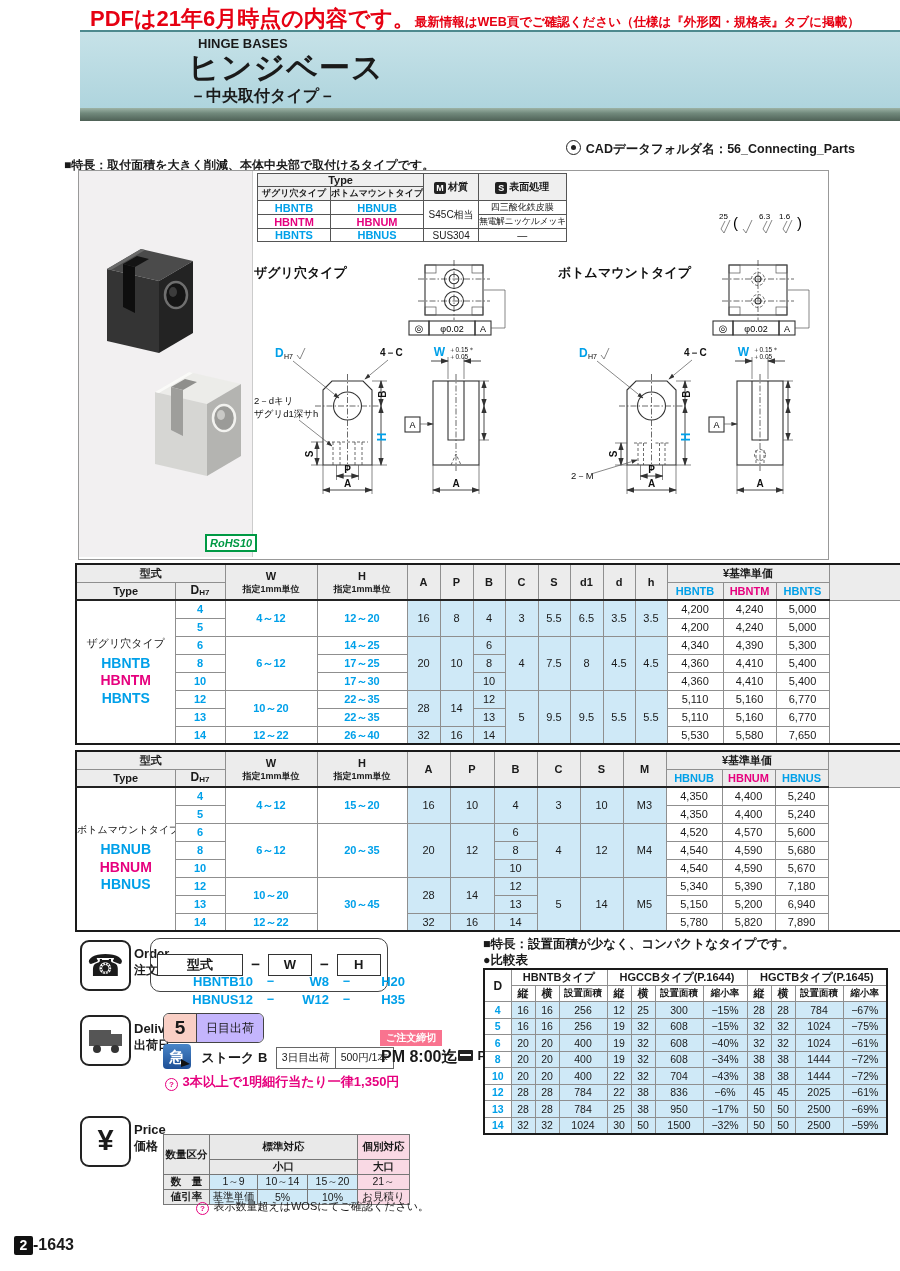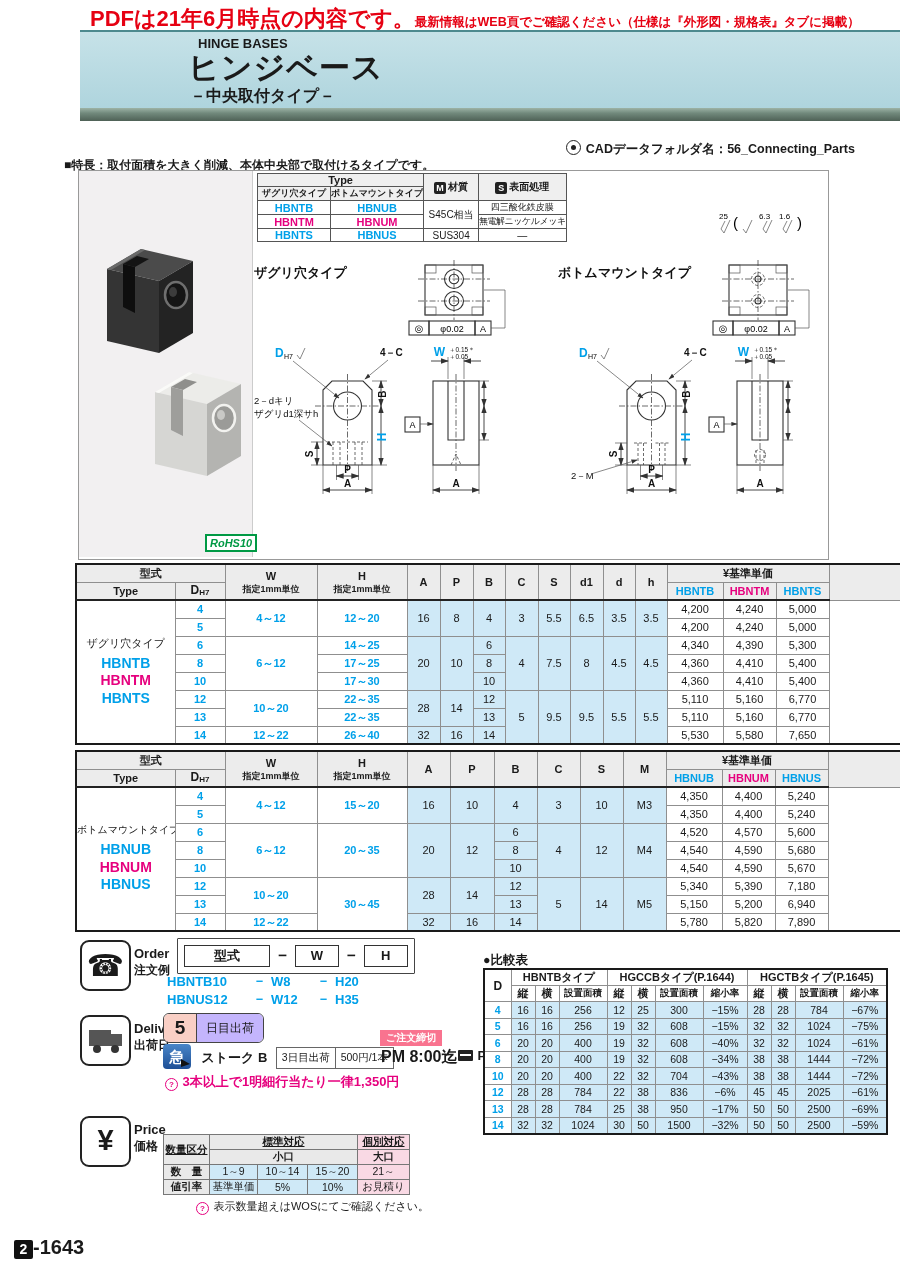--- a/index.html
+++ b/index.html
@@ -70,21 +70,21 @@
   .cmp td.dc{color:#00a0e9;font-weight:bold;background:#fff;}
   
   .ps{border-collapse:collapse;table-layout:fixed;border:1.5px solid #222;}
   .ps th,.ps td{border:1px solid #777;text-align:center;padding:0;font-size:10.5px;white-space:nowrap;}
   .ps th{background:#e9e9e9;font-weight:bold;}
   .ps .lt{background:#cfe9f7;}
   .ps .pk{background:#f9d9e4;}
   
   .obox{display:inline-block;border:1.5px solid #333;background:#fff;text-align:center;font-weight:bold;
     font-size:13px;line-height:20px;vertical-align:middle;}
-  .ogrid{display:grid;grid-template-columns:86px 18px 46px 18px 46px;align-items:center;text-align:left;}
+  .ogrid{display:grid;grid-template-columns:86px 18px 46px 18px 46px;align-items:center;text-align:right;gap:6px;}
   .exrow{color:#00a0e9;font-weight:bold;font-size:13px;height:18px;}
   .kyu{display:inline-block;width:28px;height:25px;background:linear-gradient(#4a86c8,#1d4f96);color:#fff;
     font-size:15px;font-weight:bold;text-align:center;line-height:25px;border-radius:4px;position:relative;}
   .kyu::after{content:"";position:absolute;right:1px;bottom:2px;border-left:9px solid #111;border-top:5px solid transparent;border-bottom:3px solid transparent;}
   .dbox{display:inline-block;border:1px solid #666;font-size:10.5px;padding:3px 5px;background:#fff;vertical-align:middle;}
   .cutoff{display:inline-block;background:#f9738f;color:#fff;font-size:10px;font-weight:bold;padding:1px 6px;}
   svg text{font-family:"Liberation Sans","DejaVu Sans",sans-serif;}
   .dt{font-size:13px;font-weight:bold;fill:#111;}
   .lb{font-size:10px;font-weight:bold;fill:#111;}
   .lbB{font-size:12px;font-weight:bold;fill:#00a0e9;}
@@ -638,21 +638,21 @@
           <td class="pr">5,780</td>
           <td class="pr">5,820</td>
           <td class="pr">7,890</td>
         </tr>
     </tbody>
   </table>
 
   <div class="sec-icon" style="left:80px;top:940px;"><span style="font-size:30px;line-height:47px;">☎</span></div>
   <div class="abs b" style="left:134px;top:946px;font-size:13px;">Order</div>
   <div class="abs b" style="left:134px;top:962px;font-size:12px;">注文例</div>
-  <div class="abs" style="left:177px;top:938px;border:1px solid #444;border-radius:1px;padding:6px 6px;">
+  <div class="abs" style="left:150px;top:938px;border:1px solid #444;border-radius:10px;padding:15px 6px;">
     <span class="obox" style="width:84px;">型式</span>
     <span class="b">－</span>
     <span class="obox" style="width:42px;">W</span>
     <span class="b">－</span>
     <span class="obox" style="width:42px;">H</span>
   </div>
   <div class="abs ogrid exrow" style="left:167px;top:972px;">
     <span>HBNTB10</span>
       <span>－</span>
       <span>W8</span>
@@ -702,21 +702,21 @@
   <div class="abs b" style="left:134px;top:1138px;font-size:12px;">価格</div>
   <table class="ps abs" style="left:163px;top:1134px;width:246px;">
     <colgroup>
         <col style="width:46px">
         <col style="width:48px">
         <col style="width:50px">
         <col style="width:50px">
         <col style="width:52px">
       </colgroup>
     <tbody>
-        <tr style="height:15px;text-decoration:underline;">
+        <tr style="height:25px;">
           <th rowspan="2">数量区分</th>
           <th colspan="3">標準対応</th>
           <th class="pk">個別対応</th>
         </tr>
     <tr style="height:13px;">
           <th colspan="3">小口</th>
           <th class="pk">大口</th>
         </tr>
     <tr style="height:15px;">
           <th>数　量</th>
@@ -732,20 +732,21 @@
           <td class="lt">10%</td>
           <td class="pk">お見積り</td>
         </tr>
   </tbody>
     </table>
   <div class="abs" style="left:196px;top:1196px;">
     <span class="info-icon">?</span>
     <span style="font-size:11px;">表示数量超えはWOSにてご確認ください。</span>
   </div>
 
+  <div class="abs b" style="left:483px;top:936px;font-size:12.5px;">■特長：設置面積が少なく、コンパクトなタイプです。</div>
   <div class="abs b" style="left:483px;top:952px;font-size:12.5px;">●比較表</div>
   <table class="cmp abs" style="left:483px;top:968px;width:403px;">
     <colgroup>
         <col style="width:27px">
         <col style="width:24px">
         <col style="width:24px">
         <col style="width:48px">
         <col style="width:24px">
         <col style="width:24px">
         <col style="width:48px">
@@ -884,16 +885,16 @@
           <td>−32%</td>
           <td>50</td>
           <td>50</td>
           <td>2500</td>
           <td>−59%</td>
         </tr>
   </tbody>
     </table>
 
   <div class="abs" style="left:14px;top:1236px;">
-    <span style="display:inline-block;background:#111;color:#fff;width:19px;height:19px;text-align:center;line-height:19px;font-weight:bold;font-size:14px;border-radius:2px;">2</span><span class="b" style="font-size:20px;margin-top:14px;">-1643</span>
+    <span style="display:inline-block;background:#111;color:#fff;width:19px;height:19px;text-align:center;line-height:19px;font-weight:bold;font-size:14px;border-radius:2px;">2</span><span class="b" style="font-size:16px;margin-top:14px;">-1643</span>
   </div>
 
 </div>
 
 </body></html>

